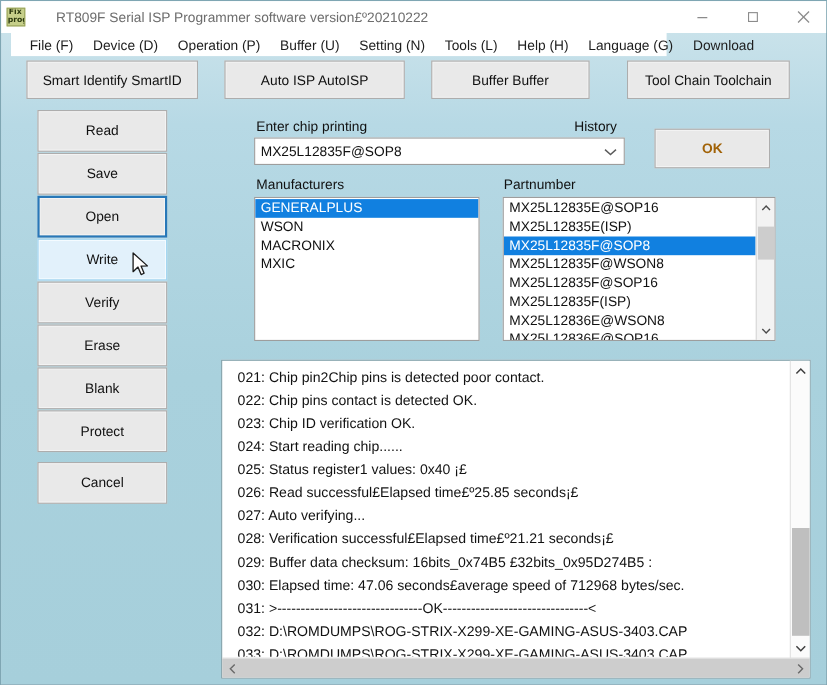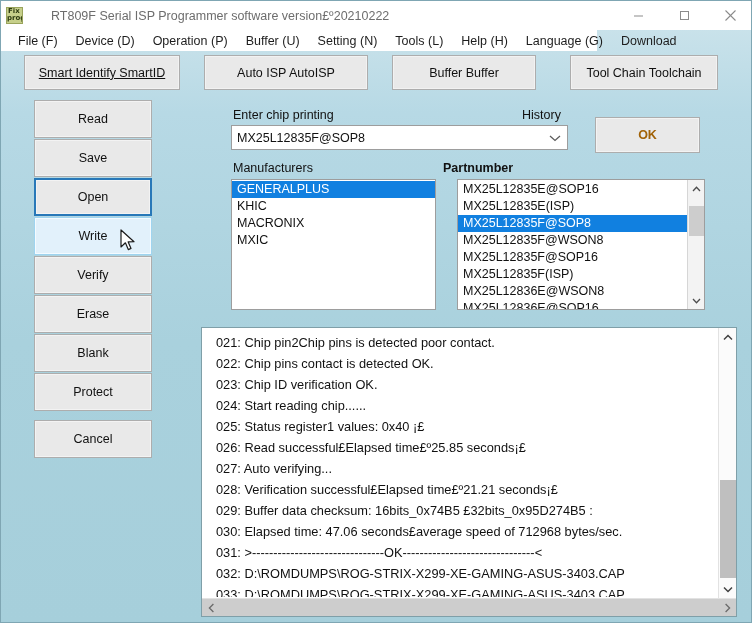--- a/index.html
+++ b/index.html
@@ -77,21 +77,21 @@
     display: flex;
     align-items: center;
     justify-content: center;
     color: #8b8b8b;
   }
   .win-btn svg { display: block; }
 
   
   .menubar {
     position: absolute;
-    left: 0; top: 29px;
+    left: 9px; top: 29px;
     width: 596px;
     height: 21px;
     background: #ffffff;
     display: flex;
     align-items: center;
     padding-left: 8px;
     box-sizing: border-box;
   }
   .menu-item {
     font-size: 12.5px;
@@ -115,21 +115,21 @@
     border: 1px solid #adadad;
     box-shadow: inset 0 0 0 1px #f2f2f2;
     font-size: 12.5px;
     color: #111;
     display: flex;
     align-items: center;
     justify-content: center;
     box-sizing: border-box;
     white-space: nowrap;
   }
-  #tb0 { left: 23px;  width: 156px; text-decoration: underline; }
+  #tb0 { left: 23px;  width: 156px; }
   #tb1 { left: 203px; width: 164px; }
   #tb2 { left: 391px; width: 144px; }
   #tb3 { left: 569px; width: 148px; }
 
   
   .sidebtns {
     position: absolute;
     left: 33px;
     top: 99px;
     width: 118px;
@@ -172,21 +172,21 @@
   
   .lbl {
     position: absolute;
     font-size: 12.5px;
     color: #111;
     white-space: nowrap;
   }
   #lbl-enter   { left: 232px; top: 107px; }
   #lbl-history { left: 521px; top: 107px; }
   #lbl-manu    { left: 232px; top: 160px; }
-  #lbl-part    { left: 442px; top: 160px; font-weight: bold; }
+  #lbl-part    { left: 457px; top: 160px; }
 
   .combo {
     position: absolute;
     left: 230px; top: 124px;
     width: 337px; height: 25px;
     background: #ffffff;
     border: 1px solid #9d9d9d;
     box-sizing: border-box;
     display: flex;
     align-items: center;
@@ -420,21 +420,21 @@
           <polyline points="1,2 6,6.5 11,2" fill="none" stroke="currentColor" stroke-width="1.3"></polyline>
         </svg>
     </div>
   </div>
 
   <div class="okbtn">OK</div>
 
   <div class="listbox" id="manu-list">
     <div class="list-inner">
       <div class="list-row selected">GENERALPLUS</div>
-      <div class="list-row">KHIC</div>
+      <div class="list-row">WSON</div>
       <div class="list-row">MACRONIX</div>
       <div class="list-row">MXIC</div>
     </div>
   </div>
 
   <div class="listbox" id="part-list">
     <div class="list-inner">
       <div class="list-row">MX25L12835E@SOP16</div>
       <div class="list-row">MX25L12835E(ISP)</div>
       <div class="list-row selected">MX25L12835F@SOP8</div>

